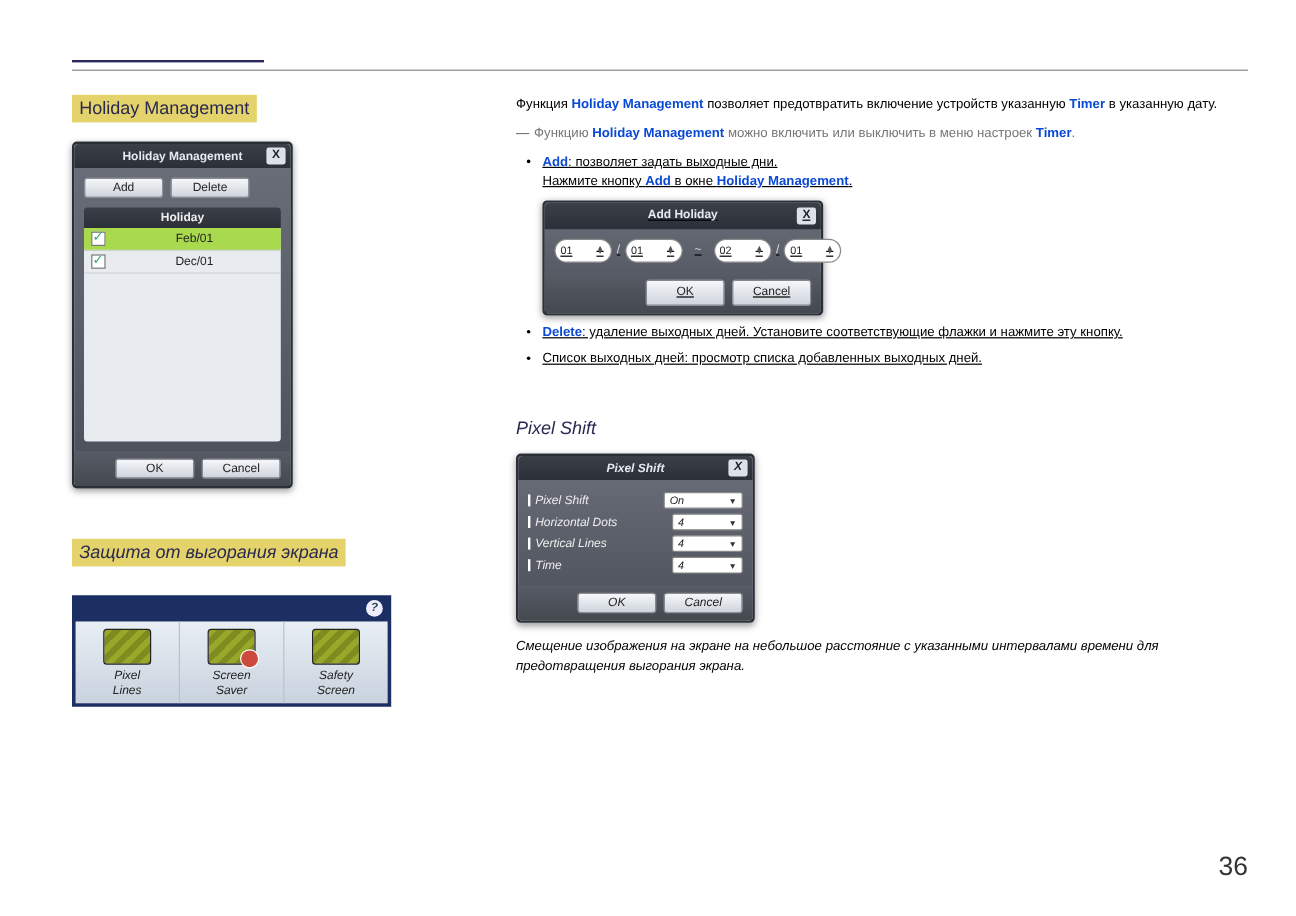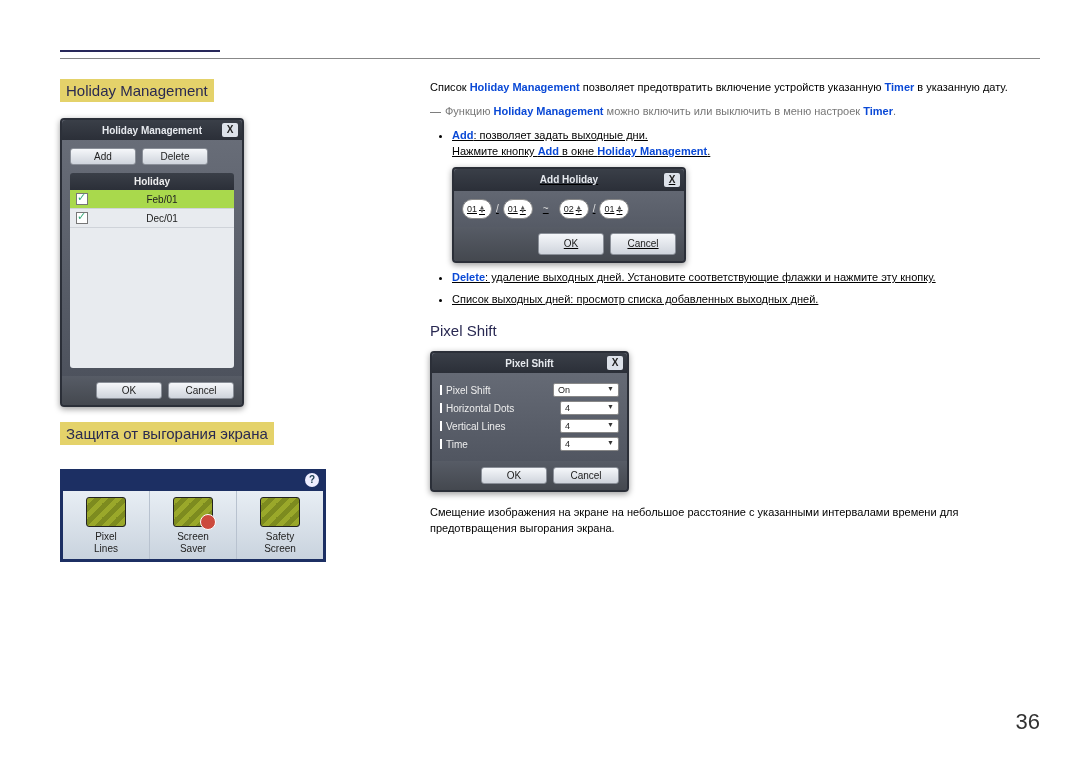--- a/index.html
+++ b/index.html
@@ -139,21 +139,21 @@
   }
   .spin {
     background: #fff;
     color: #222;
     border: 1px solid #888;
     border-radius: 10px;
     padding: 1px 6px 1px 4px;
     font-size: 9px;
     display: inline-flex;
     align-items: center;
-    gap: 2px;
+    gap: 20px;
   }
   .spin .arrows {
     width: 6px;
     display: inline-block;
     line-height: 4px;
     font-size: 6px;
     text-align: center;
     color: #555;
   }
   
@@ -169,21 +169,21 @@
   .dd {
     background: #fff;
     color: #222;
     border: 1px solid #888;
     border-radius: 2px;
     padding: 1px 4px;
     font-size: 9px;
     min-width: 40px;
     display: inline-flex;
     justify-content: space-between;
-    align-items: flex-start;
+    align-items: flex-end;
     gap: 37px;
   }
   .dd .caret { font-size: 7px; color: #333; }
   
   .icon-panel {
     background: linear-gradient(#e8eef4, #c9d3de);
     border: 3px solid #1c2f63;
     border-top: 22px solid #1c2f63;
     width: 260px;
     position: relative;
@@ -249,21 +249,21 @@
   .body-text li { margin-bottom: 6px; line-height: 16px; }
   .blue-b { color: #0a49d6; font-weight: bold; }
   .dash-line { color: #555; margin-right: 4px; }
   .page-num {
     position: absolute;
     bottom: 28px;
     right: 40px;
     font-size: 22px;
     color: #333;
   }
-  .mt-sec { margin-top: 15px; }
+  .mt-sec { margin-top: 42px; font-style: italic; }
 </style>
 </head>
 <body>
 
 <div class="page">
   <div class="top-rule"></div>
   <div class="hr-full"></div>
 
   <div class="cols">
 
@@ -319,21 +319,21 @@
               <div class="icon-img thumb"></div>
               <div class="icon-label"><span>Safety</span><br><span>Screen</span></div>
             </div>
           </div>
         </div>
       </div>
     </div>
 
     <div class="right-col body-text">
       <p>
-        <span>Список </span><span class="blue-b">Holiday Management</span><span> позволяет предотвратить включение устройств указанную </span><span class="blue-b">Timer</span><span> в указанную дату.</span>
+        <span>Функция </span><span class="blue-b">Holiday Management</span><span> позволяет предотвратить включение устройств указанную </span><span class="blue-b">Timer</span><span> в указанную дату.</span>
       </p>
       <p style="color:#777;">
         <span class="dash-line">―</span><span>Функцию </span><span class="blue-b">Holiday Management</span><span> можно включить или выключить в меню настроек </span><span class="blue-b">Timer</span><span>.</span>
       </p>
       <ul>
         <li>
           <span class="blue-b">Add</span><span>: позволяет задать выходные дни.</span><br>
           <span>Нажмите кнопку </span><span class="blue-b">Add</span><span> в окне </span><span class="blue-b">Holiday Management</span><span>.</span>
 
           

